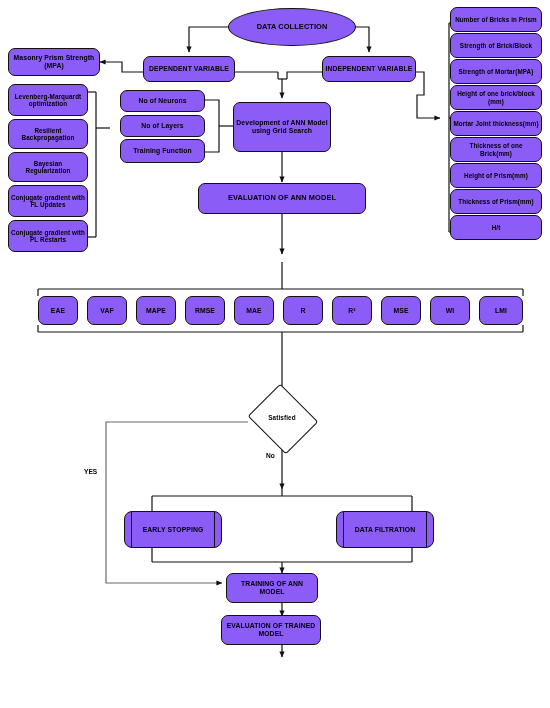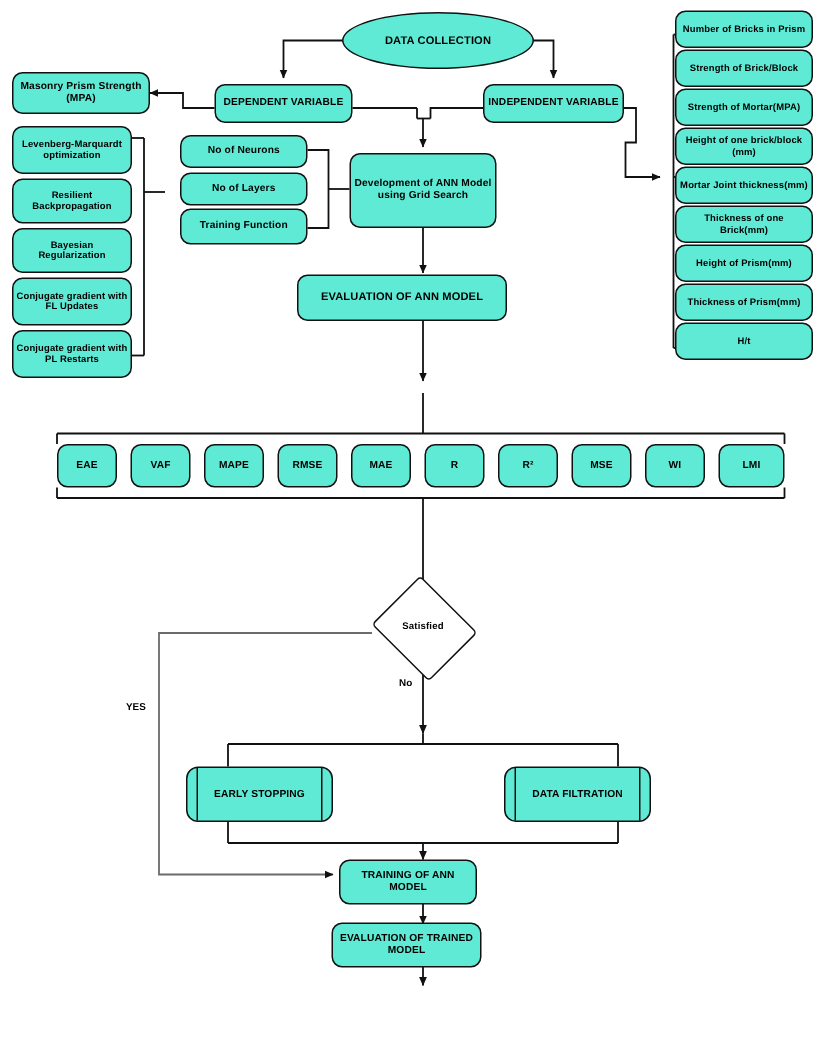--- a/index.html
+++ b/index.html
@@ -1,21 +1,21 @@
 <!DOCTYPE html>
 <html><head>
 <meta charset="utf-8">
 <style>
   html,body{margin:0;padding:0;background:#ffffff;}
   body{width:550px;height:708px;position:relative;overflow:hidden;
        font-family:"Liberation Sans",sans-serif;color:#000;}
   #canvas{position:absolute;left:0;top:0;width:550px;height:708px;}
   .node{position:absolute;box-sizing:border-box;display:flex;align-items:center;
         justify-content:center;text-align:center;border:1.3px solid #111;
-        background:#5eead4;border-radius:7px;font-weight:bold;line-height:1.12;
+        background:#8b5cf6;border-radius:7px;font-weight:bold;line-height:1.12;
         letter-spacing:.1px;z-index:5;padding:1px 2px;}
   .tiny{font-size:6.3px;}
   .sm{font-size:6.8px;}
   .md{font-size:7.4px;}
   .ellipse{border-radius:50%;}
   .diamond{border:none;background:transparent;}
   .diamond .dshape{position:absolute;left:0;top:0;width:100%;height:100%;
         border:1.3px solid #111;background:#fff;transform:rotate(45deg);border-radius:3px;}
   .diamond .dlabel{position:relative;z-index:2;font-size:6.4px;font-weight:bold;}
   .proc{border:1.4px solid #111;border-radius:8px;}
@@ -123,21 +123,21 @@
   <div class="node tiny" style="left:8px;top:152px;width:80px;height:30px;">Bayesian Regularization</div>
   <div class="node tiny" style="left:8px;top:185px;width:80px;height:32px;">Conjugate gradient with FL Updates</div>
   <div class="node tiny" style="left:8px;top:220px;width:80px;height:32px;">Conjugate gradient with PL Restarts</div>
 
   <div class="node sm" style="left:120px;top:90px;width:85px;height:22px;">No of Neurons</div>
   <div class="node sm" style="left:120px;top:115px;width:85px;height:22px;">No of Layers</div>
   <div class="node sm" style="left:120px;top:139px;width:85px;height:24px;">Training Function</div>
 
   <div class="node sm" style="left:233px;top:102px;width:98px;height:50px;">Development of ANN Model using Grid Search</div>
 
-  <div class="node md" style="left:198px;top:183px;width:140px;height:31px;">EVALUATION OF ANN MODEL</div>
+  <div class="node md" style="left:198px;top:183px;width:168px;height:31px;">EVALUATION OF ANN MODEL</div>
 
   <div class="node sm" style="left:38px;top:296px;width:40px;height:29px;">EAE</div>
   <div class="node sm" style="left:87px;top:296px;width:40px;height:29px;">VAF</div>
   <div class="node sm" style="left:136px;top:296px;width:40px;height:29px;">MAPE</div>
   <div class="node sm" style="left:185px;top:296px;width:40px;height:29px;">RMSE</div>
   <div class="node sm" style="left:234px;top:296px;width:40px;height:29px;">MAE</div>
   <div class="node sm" style="left:283px;top:296px;width:40px;height:29px;">R</div>
   <div class="node sm" style="left:332px;top:296px;width:40px;height:29px;">R²</div>
   <div class="node sm" style="left:381px;top:296px;width:40px;height:29px;">MSE</div>
   <div class="node sm" style="left:430px;top:296px;width:40px;height:29px;">WI</div>

